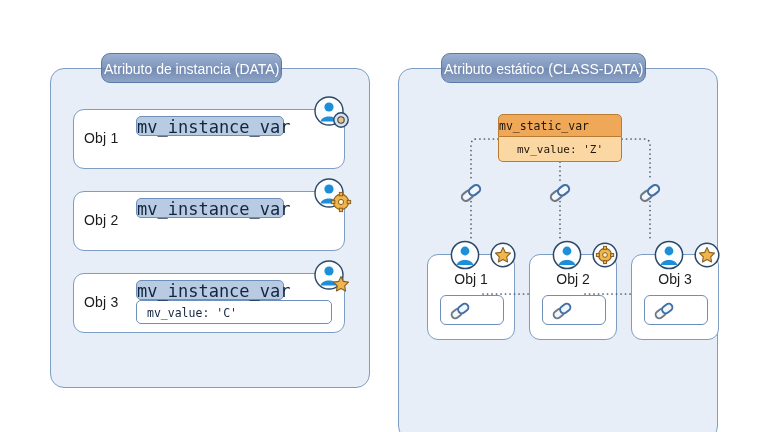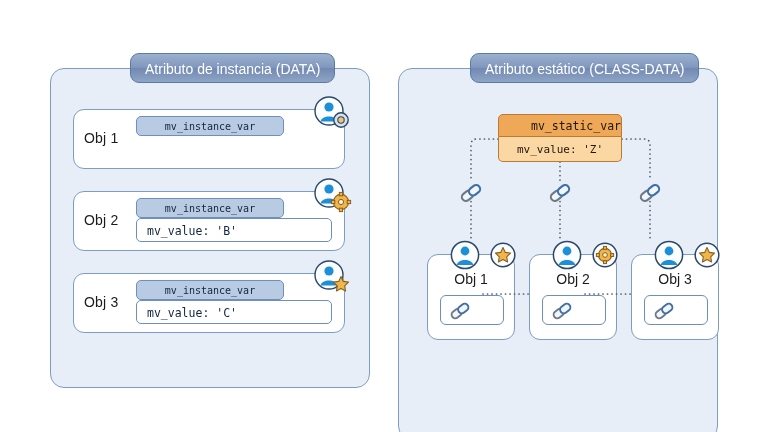--- a/index.html
+++ b/index.html
@@ -29,23 +29,22 @@
     height:30px;
     line-height:30px;
     text-align:left;
     color:#ffffff;
     font-size:14px;
     border:1.3px solid #5a7aa8;
     border-radius:9px;
     background:linear-gradient(to bottom,#9cb0cf 0%,#8098bd 48%,#7389b2 52%,#8ea5c6 100%);
     box-sizing:border-box;
     white-space:nowrap;
-    padding:0 14px;
+    padding:0 2px;
     z-index:5;
-    margin-left:29px;
   }
   #title-left {left:50px;}
   #title-right{left:42px;}
 
   
   .obj-row{
     position:absolute;
     left:22px;
     width:272px;
     height:60px;
@@ -63,21 +62,21 @@
   }
   .var-head{
     position:absolute;
     left:62px; top:6px;
     width:148px; height:20px;
     line-height:20px;
     background:#b9cbe2;
     border:1.2px solid #6e8fba;
     border-radius:5px;
     font-family:"DejaVu Sans Mono", monospace;
-    font-size:10px;
+    font-size:17px;
     color:#10253f;
     text-align:center;
     box-sizing:border-box;
     z-index:3;
   }
   .var-body{
     position:absolute;
     left:62px; top:26px;
     width:196px; height:24px;
     line-height:24px;
@@ -99,21 +98,21 @@
     width:38px;height:34px;
     z-index:6;
   }
 
   
   #static-box{position:absolute;left:99px;top:45px;width:124px;height:48px;z-index:6;}
   .sv-head{
     position:absolute;left:0;top:0;width:124px;height:23px;line-height:23px;
     background:#efa758;border:1.2px solid #b97a31;border-radius:5px 5px 0 0;
     font-family:"DejaVu Sans Mono", monospace;font-size:11.5px;color:#20160a;
-    text-align:right;box-sizing:border-box;
+    text-align:left;box-sizing:border-box;
   }
   .sv-body{
     position:absolute;left:0;top:23px;width:124px;height:25px;line-height:25px;
     background:#fbd7a4;border:1.2px solid #b97a31;border-top:none;border-radius:0 0 5px 5px;
     font-family:"DejaVu Sans Mono", monospace;font-size:11px;color:#20160a;
     text-align:center;box-sizing:border-box;
   }
 
   
   .obj-card{
@@ -159,21 +158,20 @@
           <path d="M6.6 25.5 C7.6 18.8 22.4 18.8 23.4 25.5 Z" fill="#1d8fd8"></path>
           <circle cx="27" cy="24" r="7.2" fill="#d8e2ee" stroke="#2b4868" stroke-width="1.4"></circle>
           <circle cx="27" cy="24" r="3.2" fill="#f0c173" stroke="#2b4868" stroke-width="1.1"></circle>
         </svg>
       </div>
     </div>
 
     <div class="obj-row" id="row-1" style="top:122px;">
       <span class="obj-row-label">Obj 2</span>
       <div class="var-head">mv_instance_var</div>
-      <div class="var-body">mv_value: 'B'</div>
       <div class="avatar-wrap">
         <svg viewBox="0 0 38 34" width="38" height="34">
           <circle cx="15" cy="15" r="14" fill="#fbfdff" stroke="#2b4868" stroke-width="1.4"></circle>
           <circle cx="15" cy="11" r="4.6" fill="#1d8fd8"></circle>
           <path d="M6.6 25.5 C7.6 18.8 22.4 18.8 23.4 25.5 Z" fill="#1d8fd8"></path>
           <g transform="translate(27,24)">
             <circle r="7.6" fill="#f0b64a" stroke="#8a5f20" stroke-width="1.1"></circle>
             <g fill="#f0b64a" stroke="#8a5f20" stroke-width="1">
               <rect x="-1.6" y="-9.6" width="3.2" height="3.4"></rect>
               <rect x="-1.6" y="6.2" width="3.2" height="3.4"></rect>

